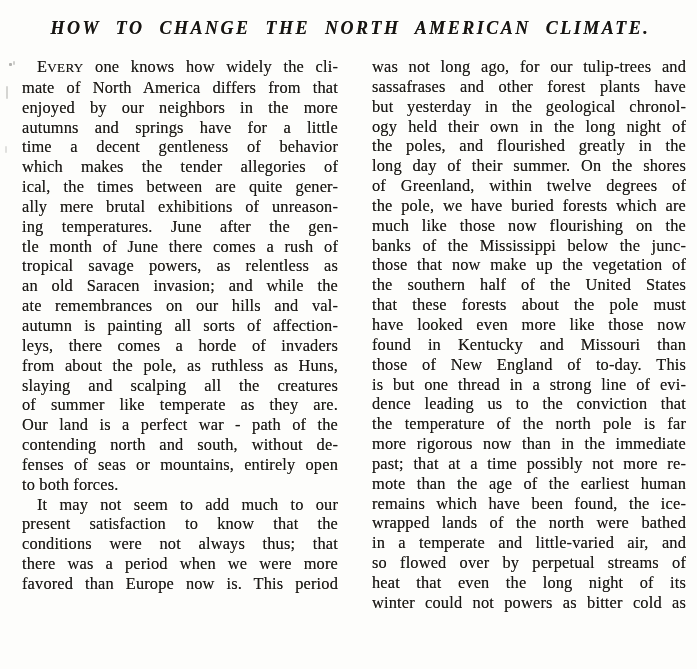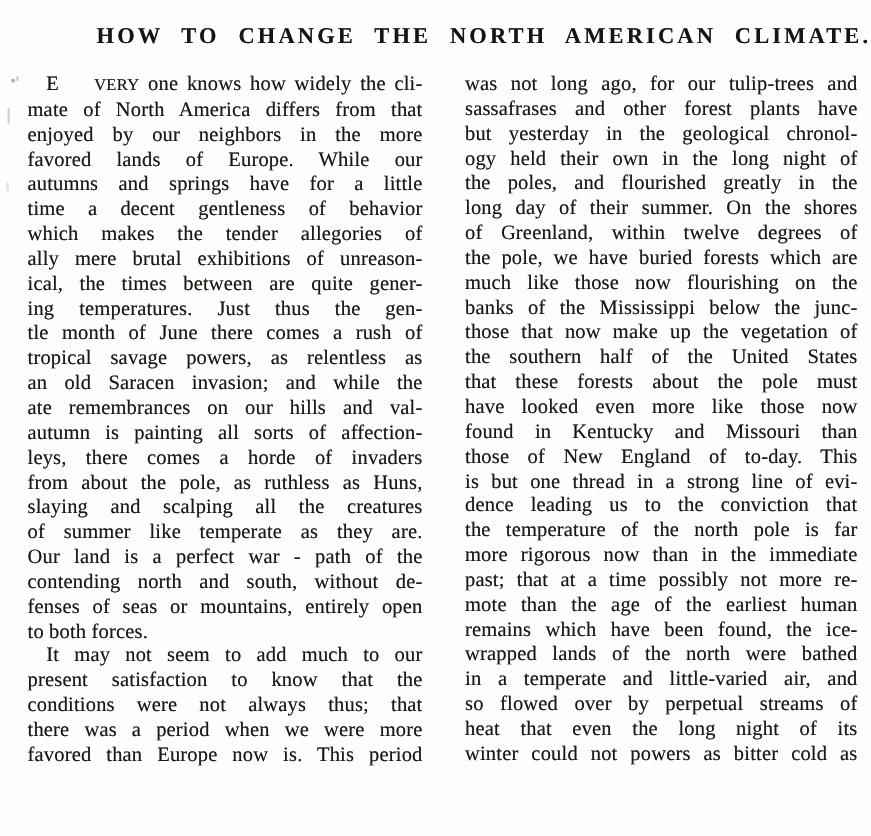--- a/index.html
+++ b/index.html
@@ -11,47 +11,48 @@
   .page {
     position: relative;
     width: 697px; height: 669px;
     background: #fdfdfb;
     color: #1b1916;
     overflow: hidden;
   }
   .article-title {
     position: absolute;
     top: 18px; left: 4px; right: 0;
-    text-align: right;
+    text-align: center;
     font-size: 18px;
     font-weight: bold;
     letter-spacing: 2.5px;
     word-spacing: 8px;
     color: #171512;
     text-shadow: 0 0 0.5px rgba(20,16,12,0.55);
+    font-style: italic;
   }
   .column {
     position: absolute;
     top: 57px;
   }
   .col-left  { left: 22px;  width: 316px; }
   .col-right { left: 372px; width: 314px; }
   .line {
     font-size: 16.4px;
     line-height: 19.85px;
     text-align: justify;
     text-align-last: justify;
     white-space: normal;
     letter-spacing: 0.15px;
     text-shadow: 0 0 0.45px rgba(25,20,15,0.6);
   }
   .line.indent { text-indent: 15px; }
   .line.para-end { text-align-last: left; }
   .lead-word { letter-spacing: 0.3px; }
-  .lead-small { font-size: 0.8em; margin-left: 28px; }
+  .lead-small { font-size: 0.8em; }
   .scan-artifact {
     position: absolute;
     background: #8a8a86;
     border-radius: 1px;
     opacity: 0.65;
   }
   .speck-1 { left: 9px;  top: 63px;  width: 3px; height: 3px; }
   .speck-2 { left: 13px; top: 61px;  width: 2px; height: 4px; opacity: 0.4; }
   .speck-3 { left: 6px;  top: 86px;  width: 2px; height: 13px; opacity: 0.35; }
   .speck-4 { left: 5px;  top: 146px; width: 2px; height: 7px;  opacity: 0.25; }
@@ -64,27 +65,26 @@
 
   <div class="scan-artifact speck-1"></div>
   <div class="scan-artifact speck-2"></div>
   <div class="scan-artifact speck-3"></div>
   <div class="scan-artifact speck-4"></div>
 
   <div class="column col-left">
       <div class="line indent"><span class="lead-word"><span>E</span><span class="lead-small">VERY</span></span> one knows how widely the cli-</div>
       <div class="line">mate of North America differs from that</div>
       <div class="line">enjoyed by our neighbors in the more</div>
-      <div class="line">favored lands of Europe. While our</div>
       <div class="line">autumns and springs have for a little</div>
       <div class="line">time a decent gentleness of behavior</div>
       <div class="line">which makes the tender allegories of</div>
+      <div class="line">ical, the times between are quite gener-</div>
       <div class="line">ally mere brutal exhibitions of unreason-</div>
-      <div class="line">ical, the times between are quite gener-</div>
-      <div class="line">ing temperatures. Just thus the gen-</div>
+      <div class="line">ing temperatures. June after the gen-</div>
       <div class="line">tle month of June there comes a rush of</div>
       <div class="line">tropical savage powers, as relentless as</div>
       <div class="line">an old Saracen invasion; and while the</div>
       <div class="line">ate remembrances on our hills and val-</div>
       <div class="line">autumn is painting all sorts of affection-</div>
       <div class="line">leys, there comes a horde of invaders</div>
       <div class="line">from about the pole, as ruthless as Huns,</div>
       <div class="line">slaying and scalping all the creatures</div>
       <div class="line">of summer like temperate as they are.</div>
       <div class="line">Our land is a perfect war - path of the</div>

